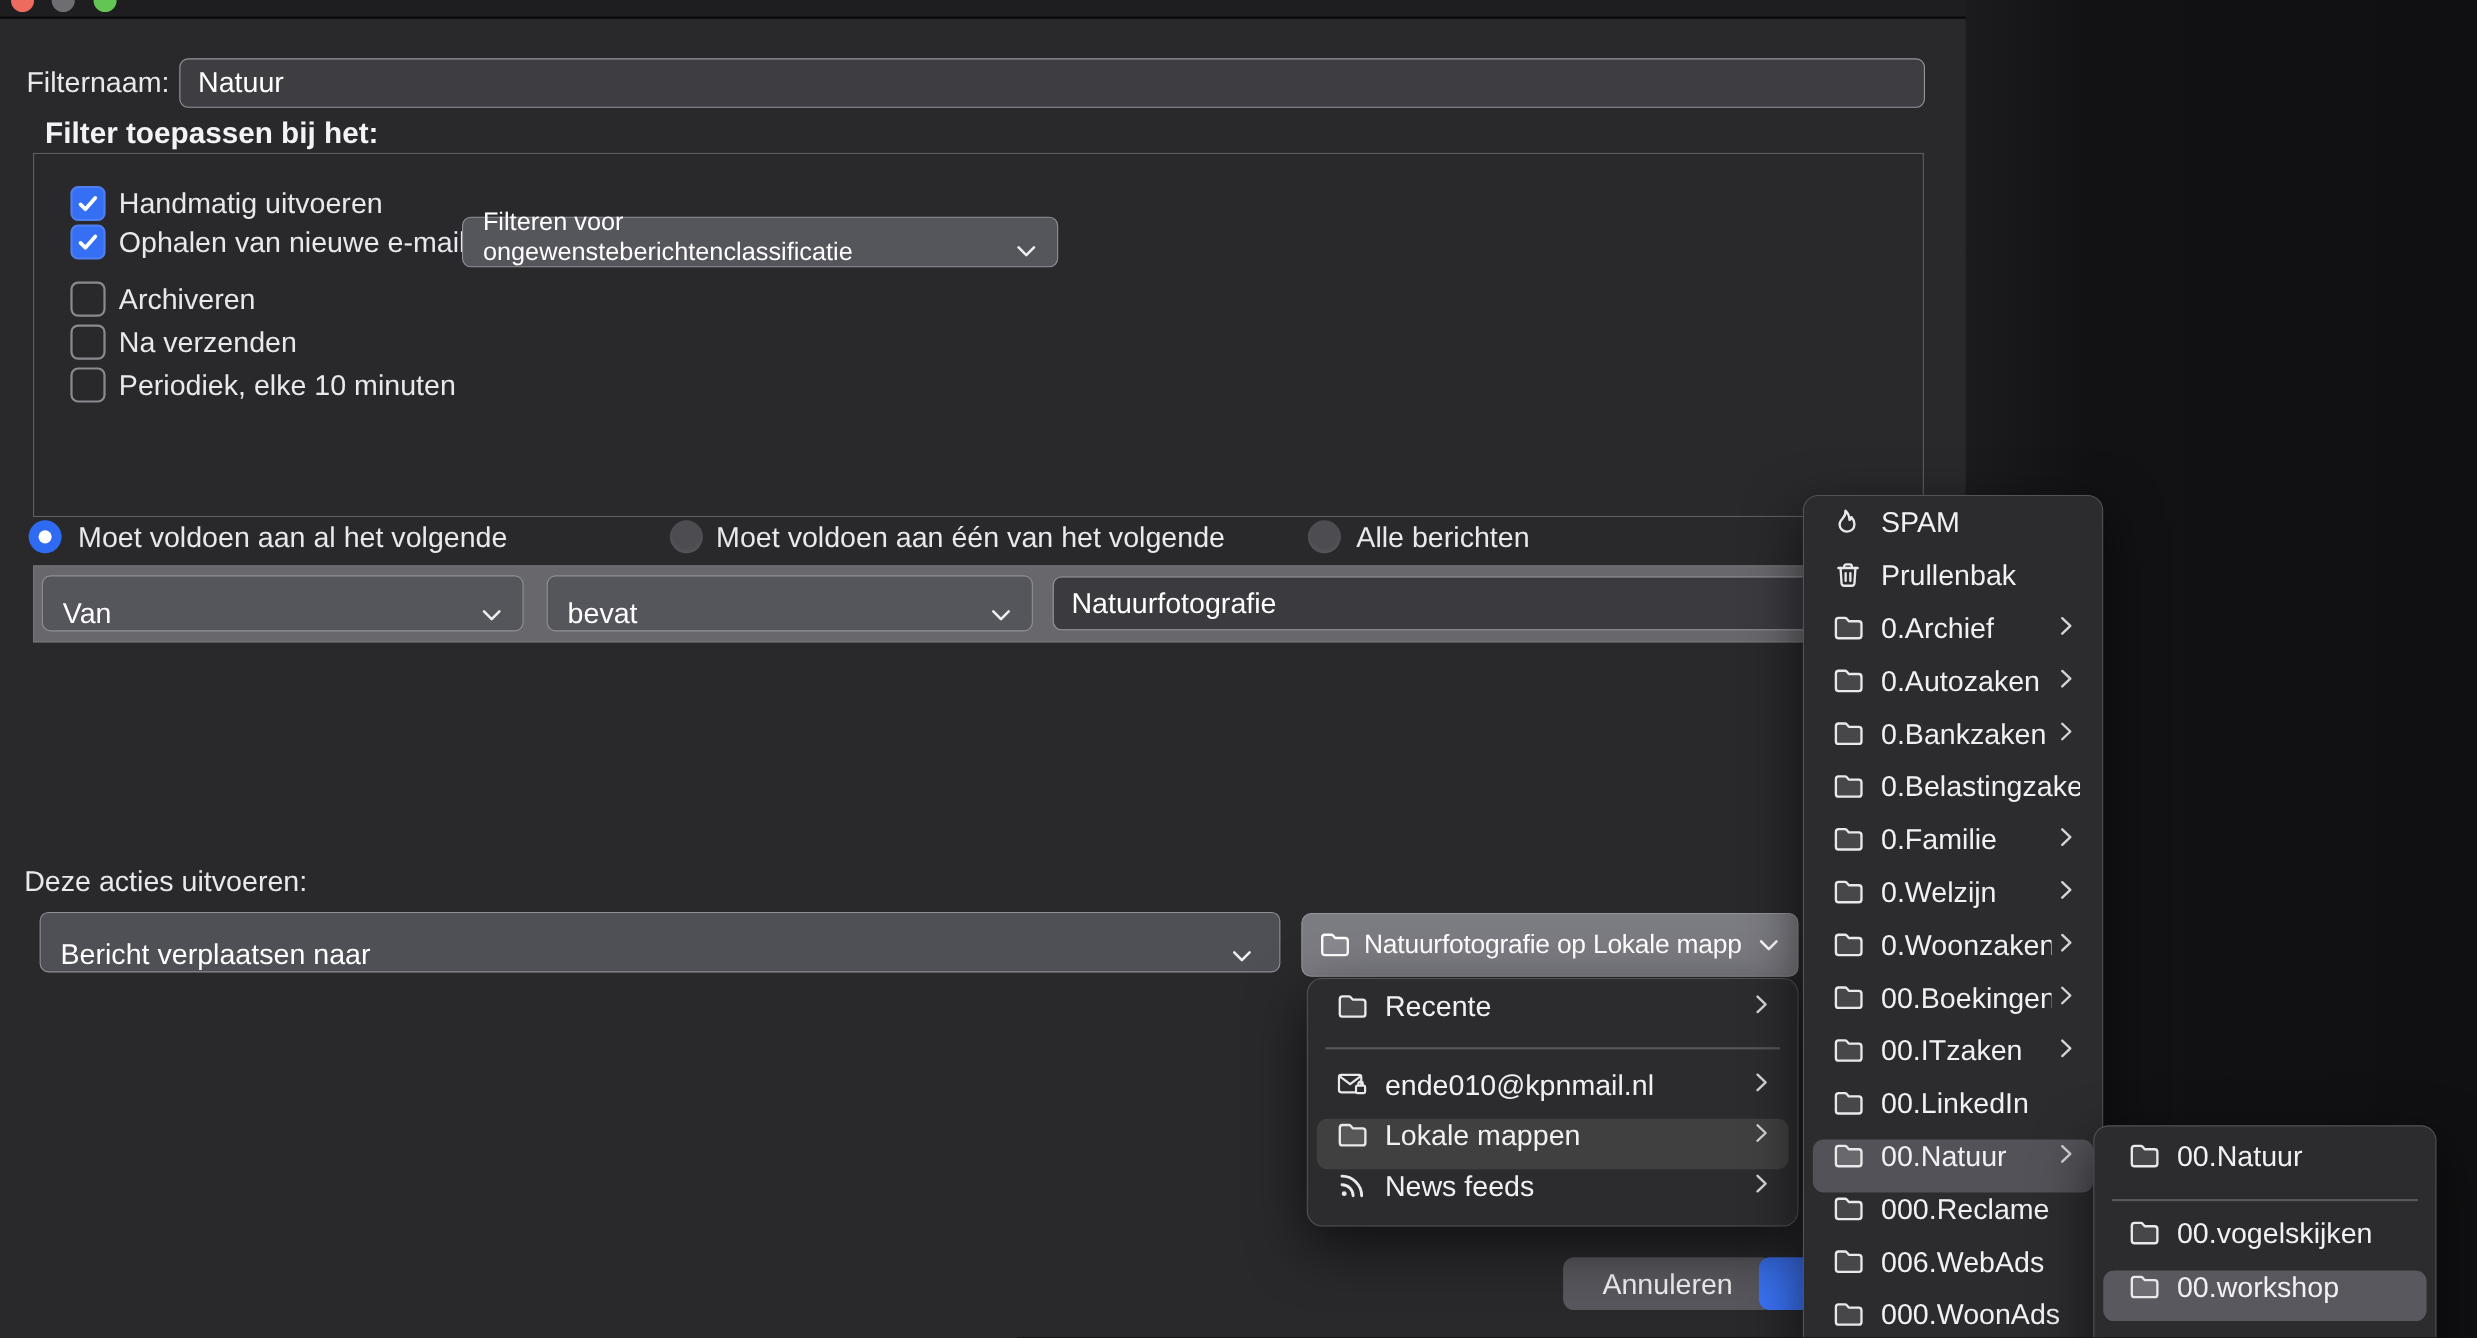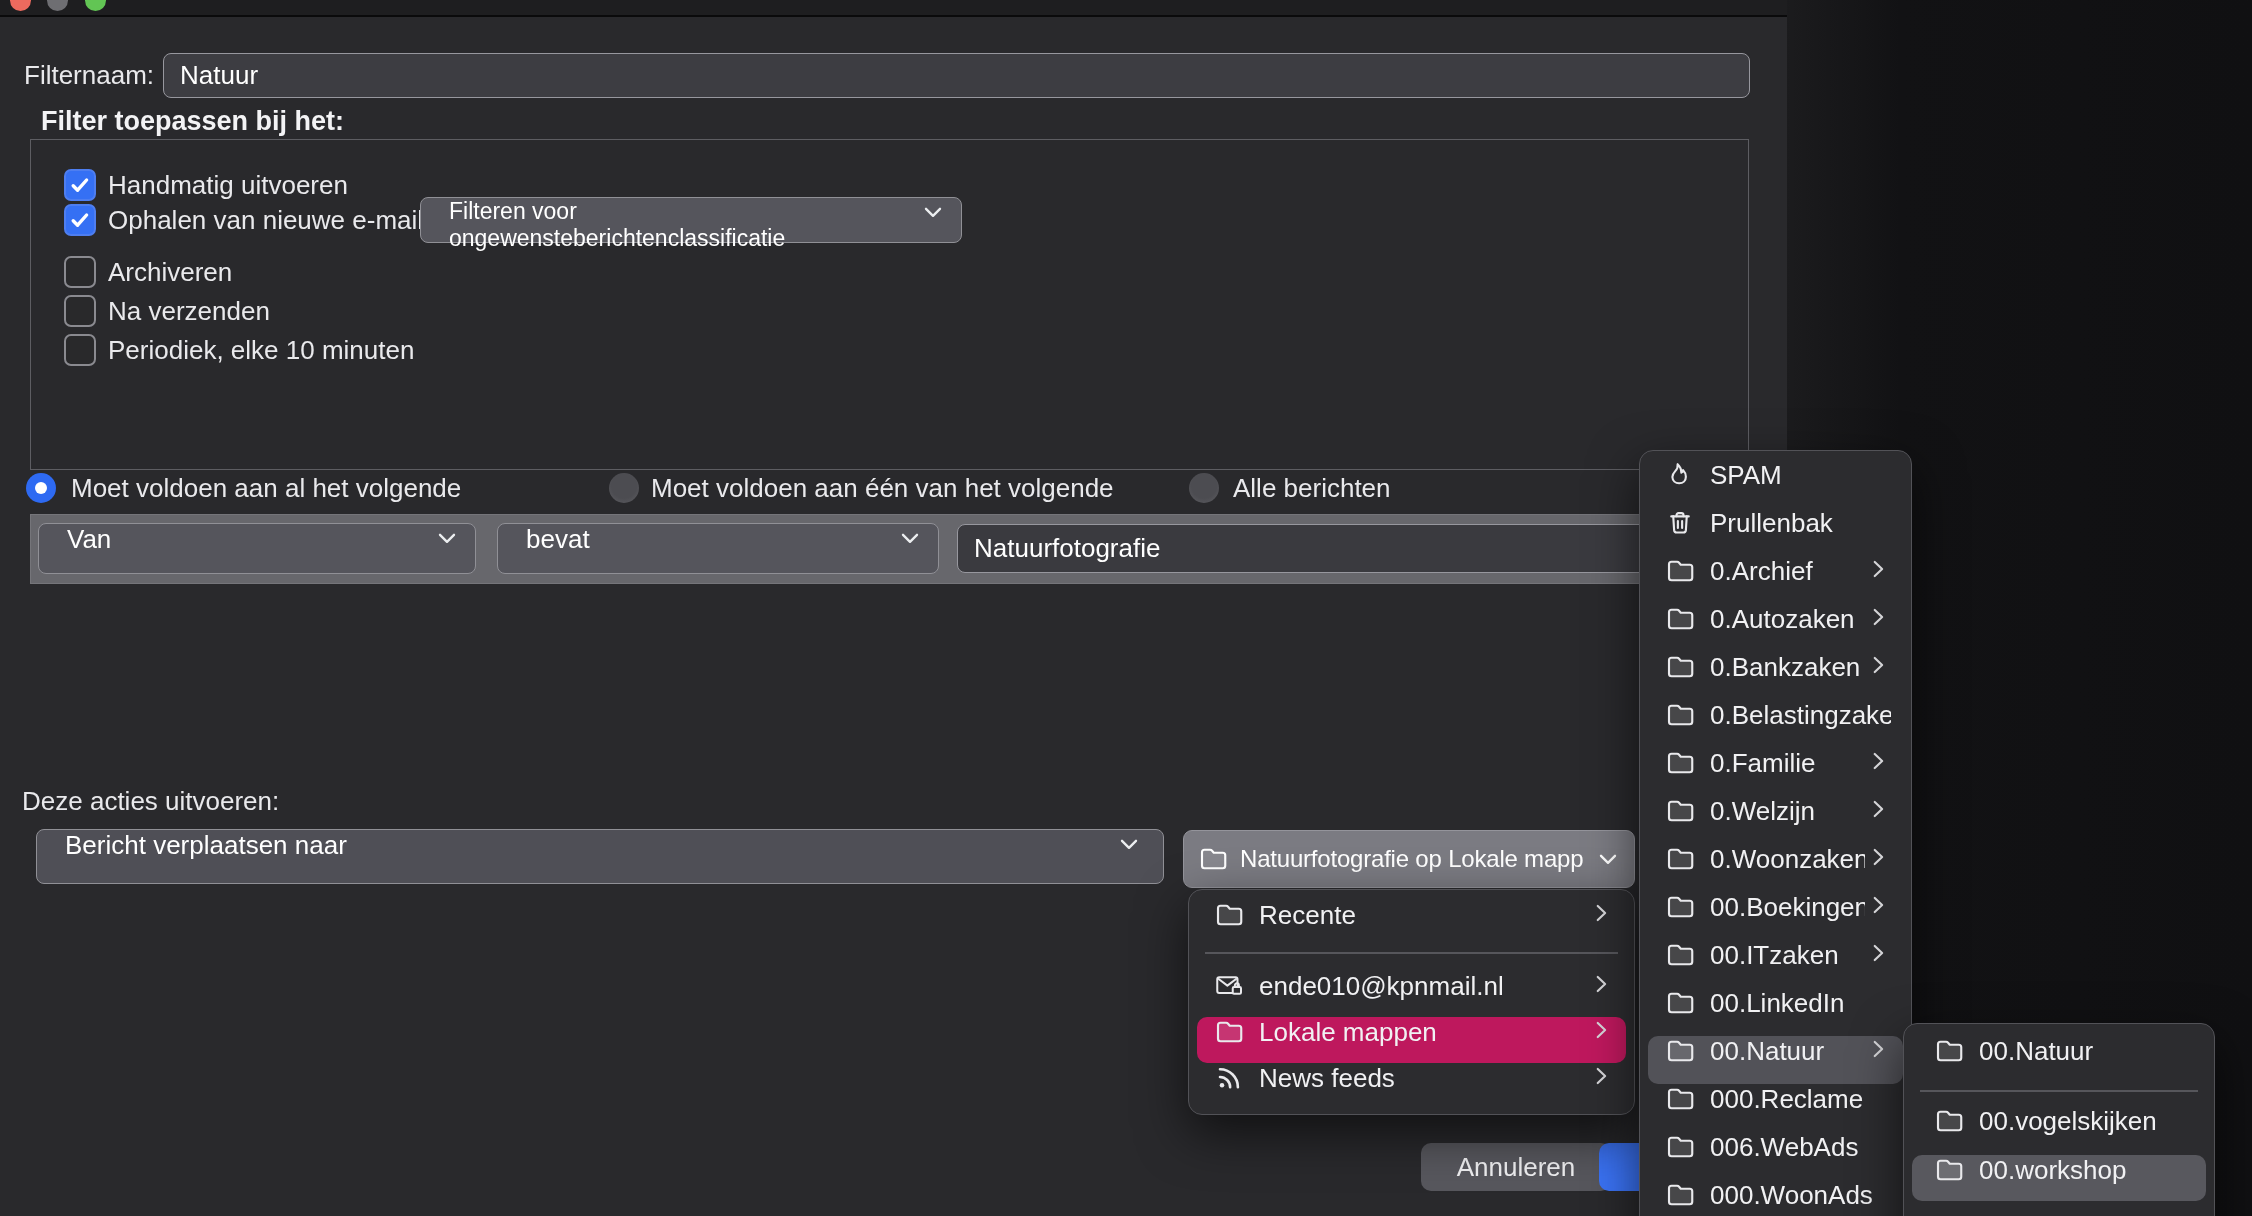--- a/index.html
+++ b/index.html
@@ -20,40 +20,40 @@
   .checkbox{position:absolute;width:32px;height:32px;border-radius:7px;background:#29292b;
             border:2px solid #8a8a90;}
   .checkbox.checked{background:#3570f4;border-color:#4e7ef0;}
   .checkbox svg{position:absolute;inset:2px;width:24px;height:24px;}
   .radio{position:absolute;width:30px;height:30px;border-radius:50%;
          background:radial-gradient(circle at 50% 42%,#4c4c51 0 55%,#5f5f64 100%);}
   .radio.selected{background:#2e6af2;}
   .radio.selected::after{content:"";position:absolute;left:9px;top:9px;width:12px;height:12px;
          border-radius:50%;background:#fff;}
   .select{position:absolute;background:#4f4f56;border:1px solid #909096;border-radius:8px;
-          display:flex;align-items:flex-start;color:#fff;font-size:26px;padding:0 52px 0 28px;}
+          display:flex;align-items:flex-end;color:#fff;font-size:26px;padding:0 52px 0 18px;}
   .select .chev-d{position:absolute;right:14px;width:28px;height:28px;}
   .strip{position:absolute;background:#67676c;border:1px solid #75757a;}
   .btn{position:absolute;border:none;border-radius:10px;display:flex;align-items:center;
        justify-content:center;font-size:26px;color:#efeff1;}
   .folderbtn{position:absolute;background:#7b7b82;border:1px solid #94949b;border-radius:9px;
        display:flex;align-items:center;color:#fff;font-size:24px;letter-spacing:-.2px;
        padding:0 50px 0 14px;}
   .folderbtn .ic{width:30px;height:30px;margin-right:12px;flex:none;}
   .folderbtn .chev-d{position:absolute;right:12px;width:28px;height:28px;}
   
   .menu{position:absolute;background:#2c2c2f;border:1px solid #525257;border-radius:14px;
         box-shadow:0 18px 50px rgba(0,0,0,.6);}
   .mrow{position:absolute;left:8px;right:8px;display:flex;align-items:flex-start;
         padding:0 12px 0 17px;border-radius:10px;color:#f1f1f3;font-size:26px;}
   .mrow .ic{width:30px;height:30px;margin-right:15px;flex:none;}
   .mrow .mtxt{flex:1;white-space:nowrap;overflow:hidden;}
   .mrow .chev-r{width:26px;height:26px;flex:none;}
   .msep{position:absolute;left:16px;right:16px;height:2px;background:#56565b;}
-  .hl1{background:#be185d;} .hl2{background:#525258;} .hl3{background:#58585e;}
+  .hl1{background:#404040;} .hl2{background:#525258;} .hl3{background:#58585e;}
   svg{display:block;width:100%;height:100%;}
 </style>
 </head>
 <body>
 
 <div class="screen">
   <div class="window">
 
     <div class="titlebar">
       <span class="light" style="left:10px;background:#ed6a5e"></span>

